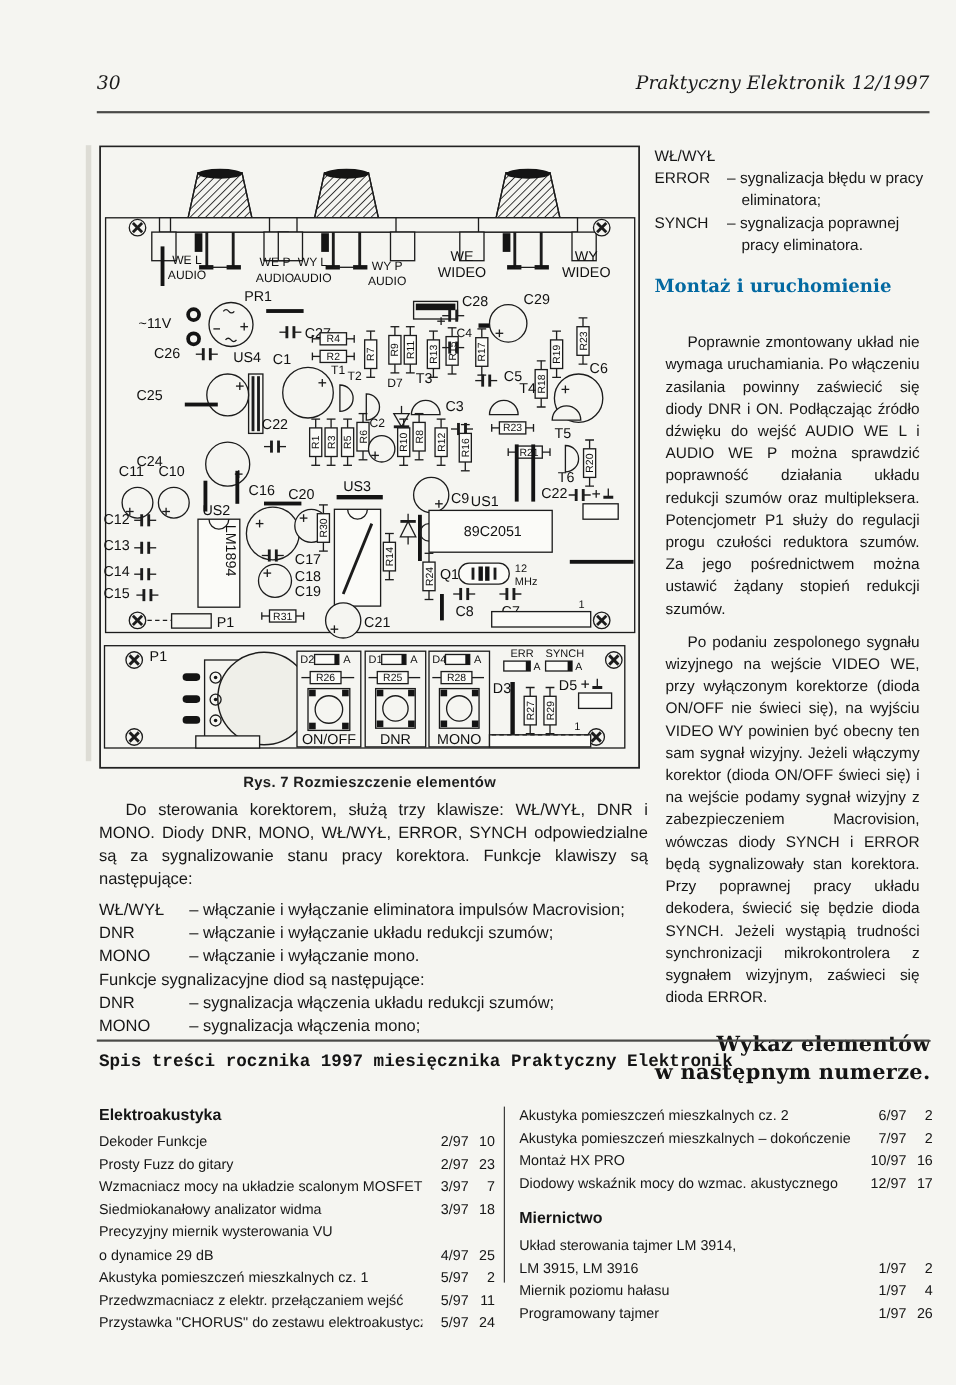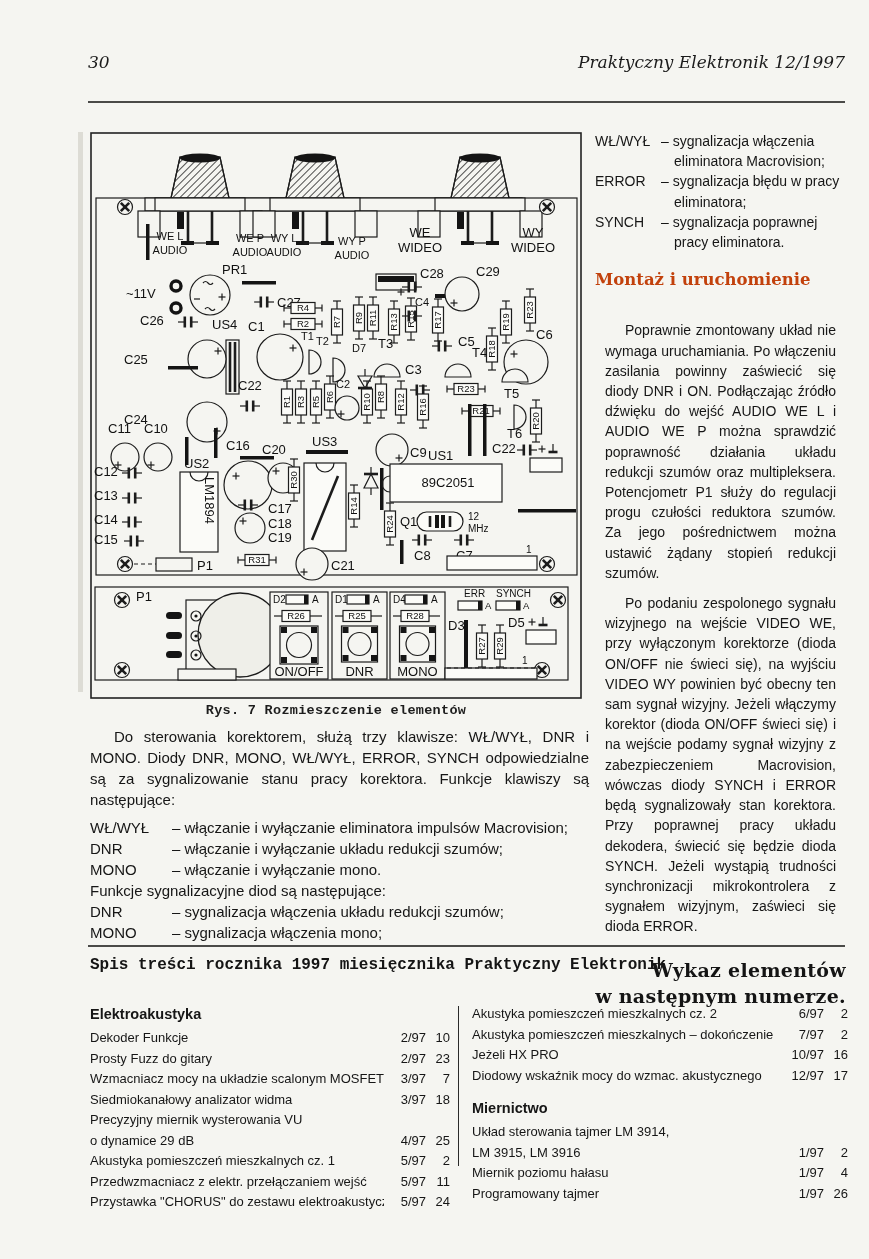--- a/index.html
+++ b/index.html
@@ -1,34 +1,34 @@
 <!DOCTYPE html>
 <html><head>
 <meta charset="utf-8">
 <style>
   html,body{margin:0;padding:0}
   body{width:869px;height:1259px;background:#f5f5f1;font-family:"Liberation Sans",sans-serif;color:#161616;position:relative;overflow:hidden}
   .page{position:absolute;inset:0}
   .abs{position:absolute}
-  .header{top:52px;left:88px;width:757px;display:flex;justify-content:space-between;align-items:flex-end}
+  .header{top:66px;left:88px;width:757px;display:flex;justify-content:space-between;align-items:flex-end}
   .hdr-num,.hdr-journal{font-family:"DejaVu Serif",serif;font-style:italic;font-size:17px;color:#1b1b1b}
   .rule{border-top:2px solid #4a4a48}
   .hdr-rule{top:101px;left:88px;width:757px}
   .scan-strip{left:78px;top:132px;width:5px;height:560px;background:#dddcd5}
   .figwrap{left:90px;top:132px;width:492px;height:567px}
-  .caption{left:90px;top:703px;width:492px;text-align:center;font-family:Liberation Mono, monospace;font-weight:bold;font-size:13.5px;letter-spacing:.3px;color:#1d1d1d}
+  .caption{left:90px;top:703px;width:492px;text-align:center;font-family:Liberation Sans, sans-serif;font-weight:bold;font-size:13.5px;letter-spacing:.3px;color:#1d1d1d}
   .leftcol{left:90px;top:726px;width:499px;font-size:15px;line-height:21px}
   .leftcol p{margin:0;text-indent:24px;text-align:justify}
   .dl{margin-top:7px}
   .drow{display:flex}
   .leftcol .term{flex:0 0 82px}
   .desc{flex:1;padding-left:13px;text-indent:-13px}
   .rightcol{left:595px;top:131px;width:251px;font-size:14px;line-height:20.2px}
   .rightcol .term{flex:0 0 66px}
-  .sect-head{font-family:"DejaVu Serif",serif;font-weight:bold;font-size:16.5px;margin:18px 0 30px;color:#c2410c}
+  .sect-head{font-family:"DejaVu Serif",serif;font-weight:bold;font-size:16.5px;margin:18px 0 30px;color:#0369a1}
   .rightcol p{margin:10px;text-align:justify;text-indent:20px}
   .closing{margin-top:20px;text-align:right;font-family:"DejaVu Serif",serif;font-weight:bold;font-size:19px;line-height:26px;letter-spacing:.3px;color:#141414}
   .toc-rule{top:945px;left:88px;width:757px}
   .toc-title{left:90px;top:956px;font-family:Liberation Mono, monospace;font-weight:bold;font-size:16px;color:#141414}
   .toc-col{top:1004px;font-size:13px;line-height:20.5px}
   .toc-left{left:90px;width:360px}
   .toc-right{left:472px;width:376px}
   .toc-div{left:458px;top:1006px;height:160px;border-left:1.5px solid #2a2a2a}
   .toc-head{font-weight:bold;font-size:14.5px;height:24px}
   .trow{display:flex;height:20.5px}
@@ -652,21 +652,20 @@
         <span class="term">MONO</span>
         <span class="desc">– sygnalizacja włączenia mono;</span>
       </div>
     </div>
   </div>
 
   <div class="abs rightcol">
     <div>
       <div class="drow">
         <span class="term">WŁ/WYŁ</span>
-        <span class="desc">– sygnalizacja włączenia eliminatora Macrovision;</span>
       </div>
       <div class="drow">
         <span class="term">ERROR</span>
         <span class="desc">– sygnalizacja błędu w pracy eliminatora;</span>
       </div>
       <div class="drow">
         <span class="term">SYNCH</span>
         <span class="desc">– sygnalizacja poprawnej pracy eliminatora.</span>
       </div>
     </div>
@@ -738,21 +737,21 @@
         <span class="t">Akustyka pomieszczeń mieszkalnych cz. 2</span>
         <span class="i">6/97</span>
         <span class="p">2</span>
       </div>
     <div class="trow">
         <span class="t">Akustyka pomieszczeń mieszkalnych – dokończenie</span>
         <span class="i">7/97</span>
         <span class="p">2</span>
       </div>
     <div class="trow">
-        <span class="t">Jeżeli HX PRO</span>
+        <span class="t">Montaż HX PRO</span>
         <span class="i">10/97</span>
         <span class="p">16</span>
       </div>
     <div class="trow">
         <span class="t">Diodowy wskaźnik mocy do wzmac. akustycznego</span>
         <span class="i">12/97</span>
         <span class="p">17</span>
       </div>
     <div class="toc-gap"></div>
     <div class="toc-head">Miernictwo</div>

